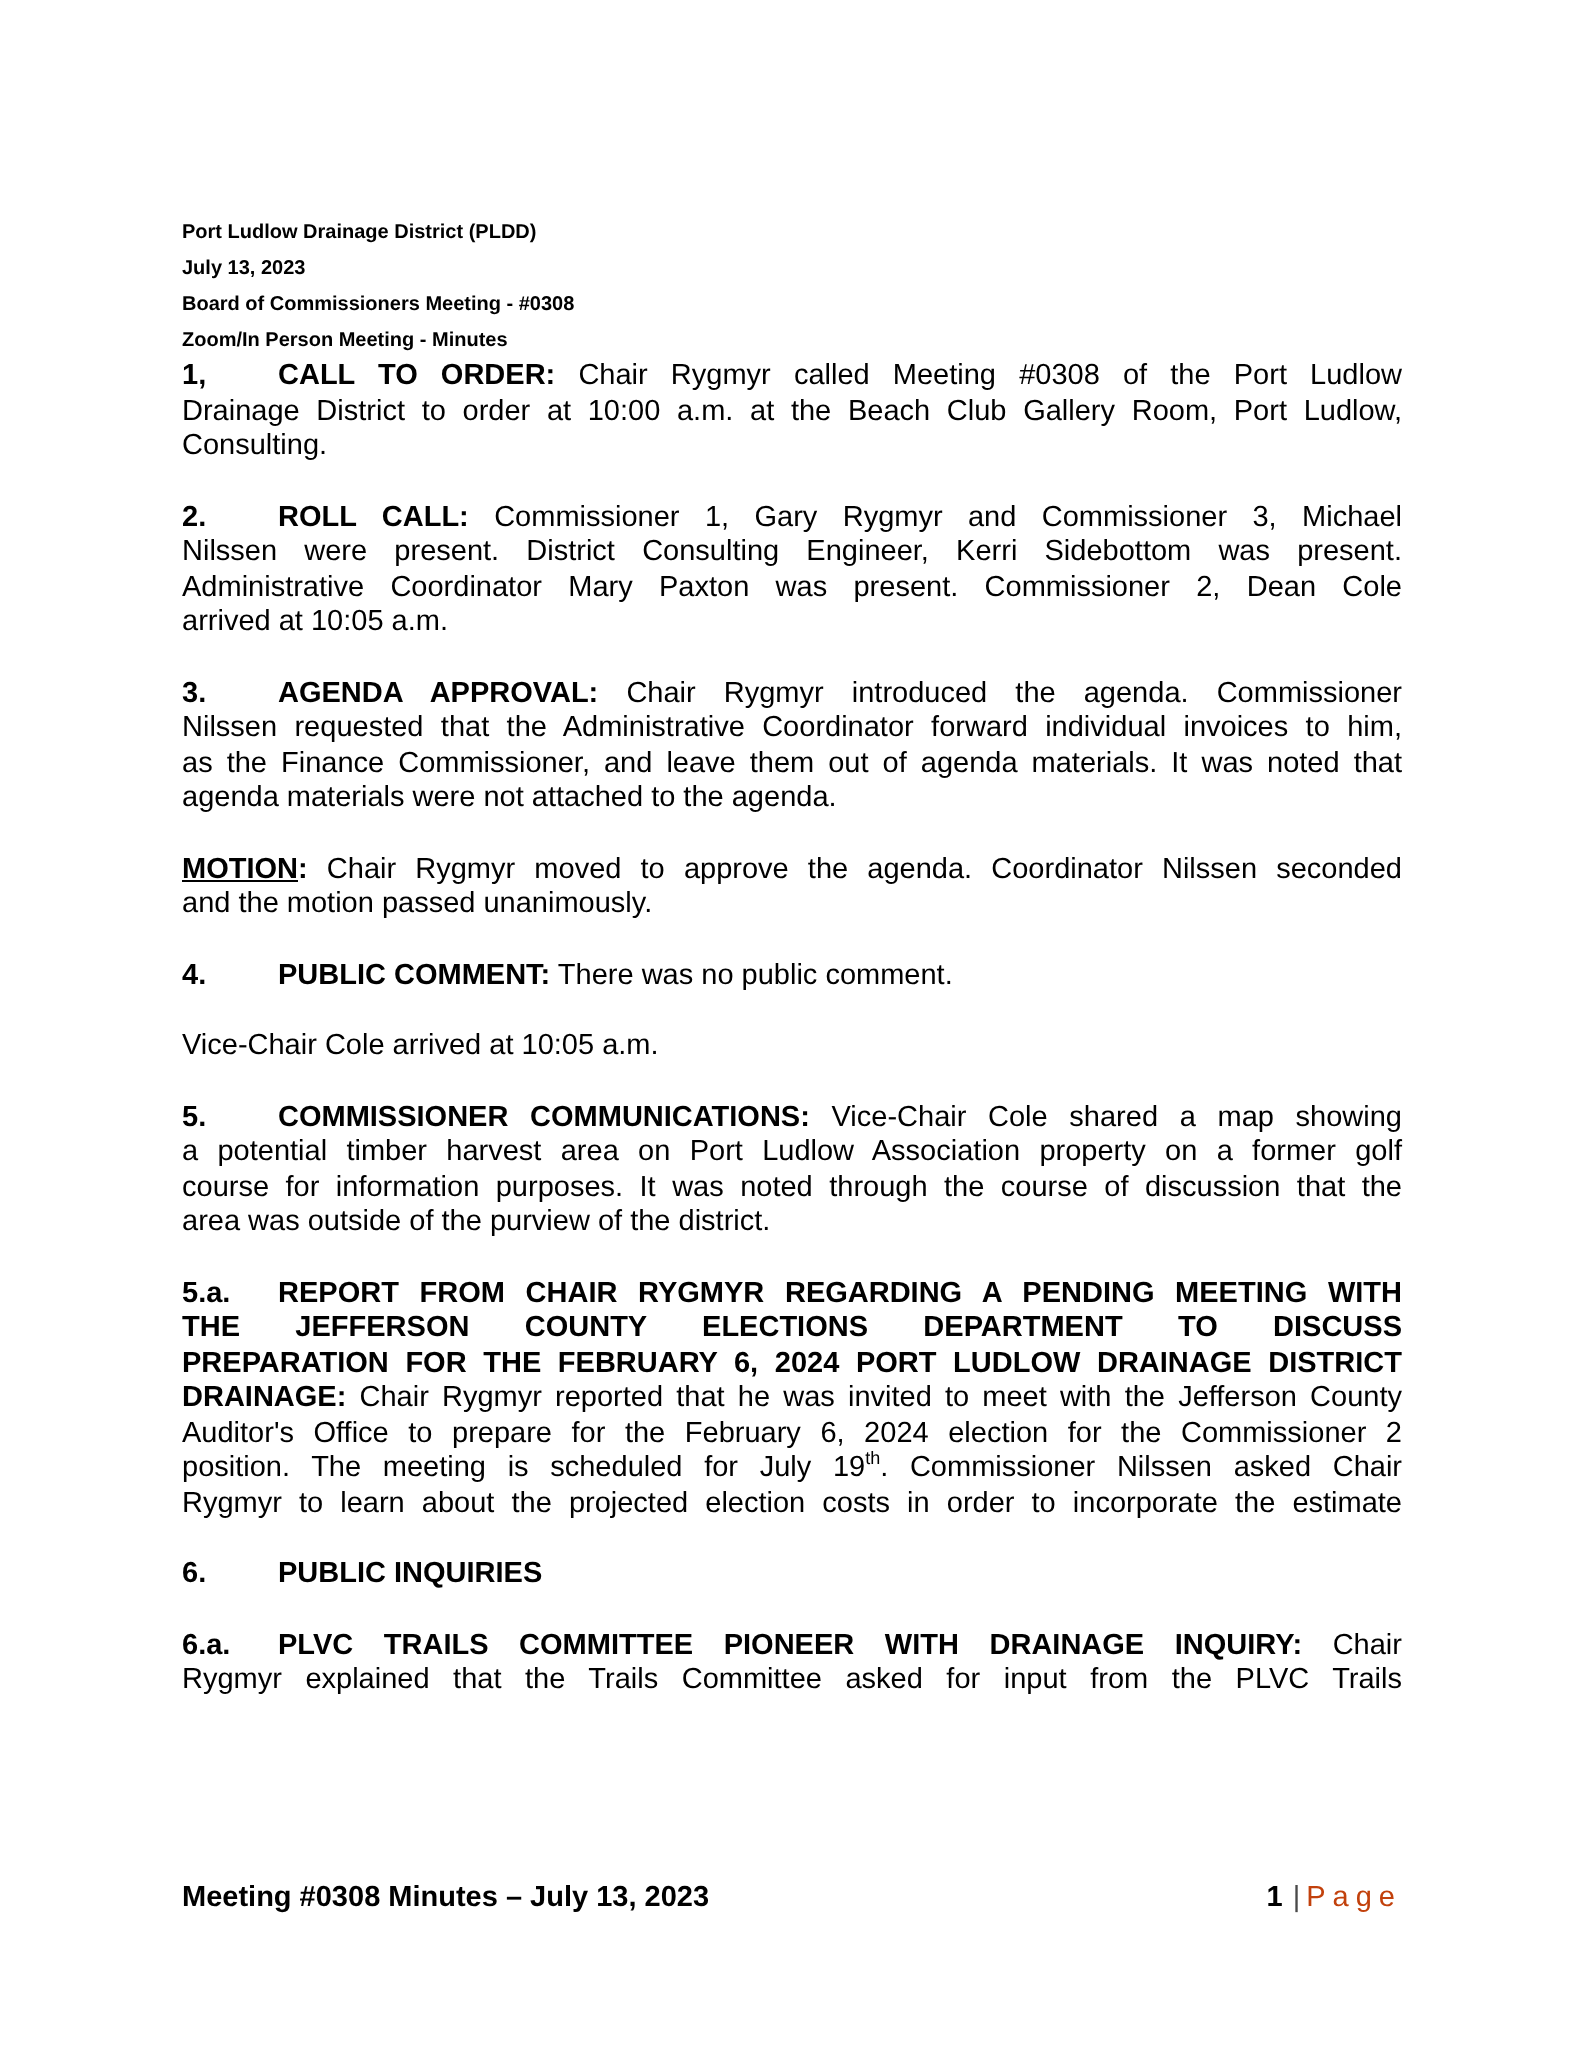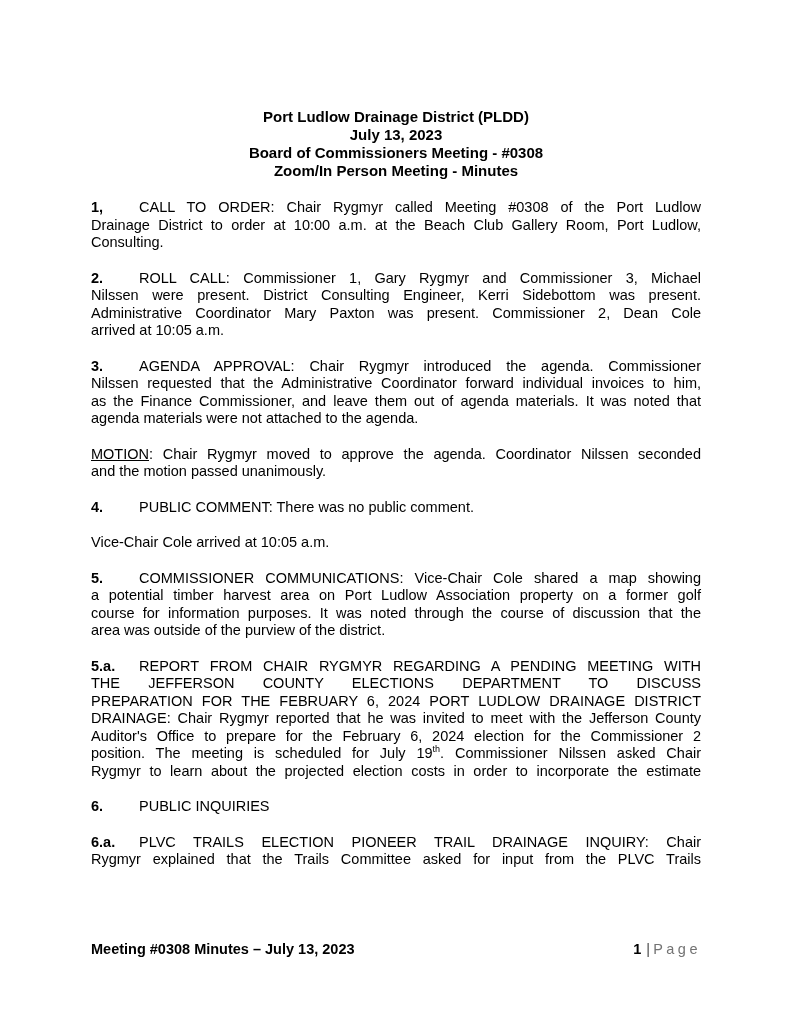--- a/index.html
+++ b/index.html
@@ -17,63 +17,61 @@
   .page {
     position: relative;
     box-sizing: border-box;
     width: 791px;
     height: 1024px;
     padding: 108px 90px 0 91px;
     background: #ffffff;
     overflow: hidden;
   }
   .title {
-    text-align: center;
     font-weight: bold;
-    font-size: 15px;
+    font-size: 10px;
     line-height: 18px;
-    margin-bottom: 19px;
   }
   .para {
     margin: 0 0 18px 0;
     font-size: 14.5px;
   }
   .line {
     line-height: 17.5px;
     text-align: justify;
   }
   .line-just { text-align-last: justify; }
   .line-left { text-align-last: left; }
   .num {
     display: inline-block;
     width: 48px;
     font-weight: bold;
   }
-  .bold { font-weight: normal; margin-top: 24px; }
+  .bold { font-weight: bold; margin-top: 24px; }
   .underline { text-decoration: underline; }
   .sup {
     vertical-align: super;
     font-size: 9px;
     line-height: 0;
   }
   .footer {
     position: absolute;
     left: 91px;
     right: 90px;
     top: 941px;
     display: flex;
     justify-content: space-between;
     align-items: flex-end;
     font-size: 14.5px;
   }
   .footer-left { font-weight: bold; }
   .footer-right { white-space: nowrap; }
   .page-num { font-weight: bold; color: #000000; }
   .page-sep { color: #4a4a4a; margin: 0 3px 0 5px; }
-  .page-word { color: #737373; letter-spacing: 3.5px; }
+  .page-word { color: #c2410c; letter-spacing: 3.5px; }
 </style>
 </head>
 <body>
 
 <div class="page">
 
   <div class="title">
     <div>Port Ludlow Drainage District (PLDD)</div>
     <div>July 13, 2023</div>
     <div>Board of Commissioners Meeting - #0308</div>
@@ -120,21 +118,21 @@
         <div class="line line-just"><span class="bold">PREPARATION FOR THE FEBRUARY 6, 2024 PORT LUDLOW DRAINAGE DISTRICT</span></div>
         <div class="line line-just"><span class="bold">DRAINAGE:</span><span class=""> Chair Rygmyr reported that he was invited to meet with the Jefferson County</span></div>
         <div class="line line-just"><span class="">Auditor's Office to prepare for the February 6, 2024 election for the Commissioner 2</span></div>
         <div class="line line-just"><span class="">position. The meeting is scheduled for July 19</span><span class="sup">th</span><span class="">. Commissioner Nilssen asked Chair</span></div>
         <div class="line line-just"><span class="">Rygmyr to learn about the projected election costs in order to incorporate the estimate</span></div>
       </div>
       <div class="para">
         <div class="line line-left"><span class="num">6.</span><span class="bold">PUBLIC INQUIRIES</span></div>
       </div>
       <div class="para">
-        <div class="line line-just"><span class="num">6.a.</span><span class="bold">PLVC TRAILS ELECTION PIONEER TRAIL DRAINAGE INQUIRY:</span><span class="">  Chair</span></div>
+        <div class="line line-just"><span class="num">6.a.</span><span class="bold">PLVC TRAILS COMMITTEE PIONEER WITH DRAINAGE INQUIRY:</span><span class="">  Chair</span></div>
         <div class="line line-just"><span class="">Rygmyr explained that the Trails Committee asked for input from the PLVC Trails</span></div>
       </div>
     </div>
 
   <div class="footer">
     <div class="footer-left">Meeting #0308 Minutes – July 13, 2023</div>
     <div class="footer-right">
       <span class="page-num">1</span><span class="page-sep">|</span><span class="page-word">Page</span>
     </div>
   </div>

